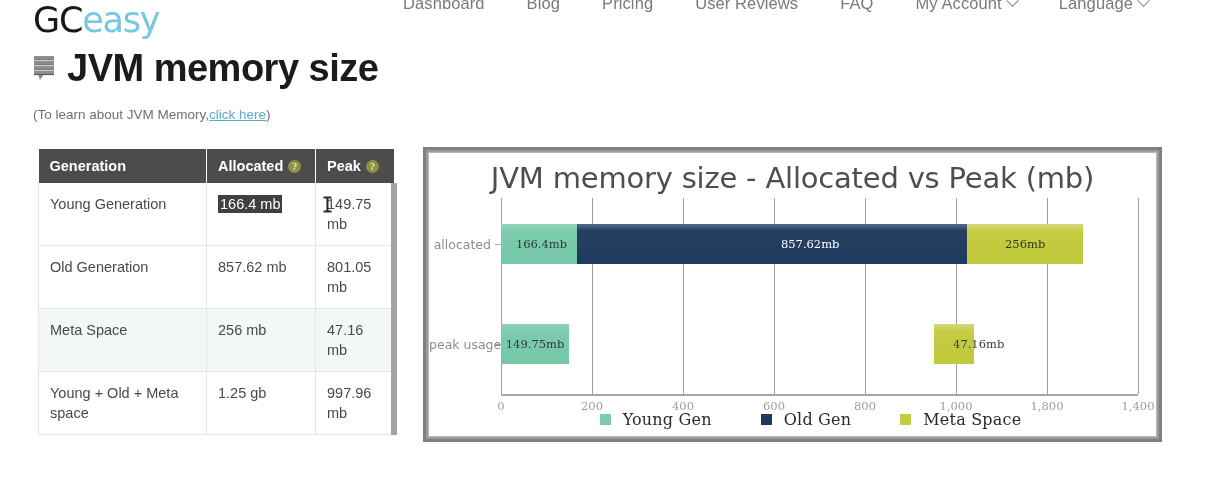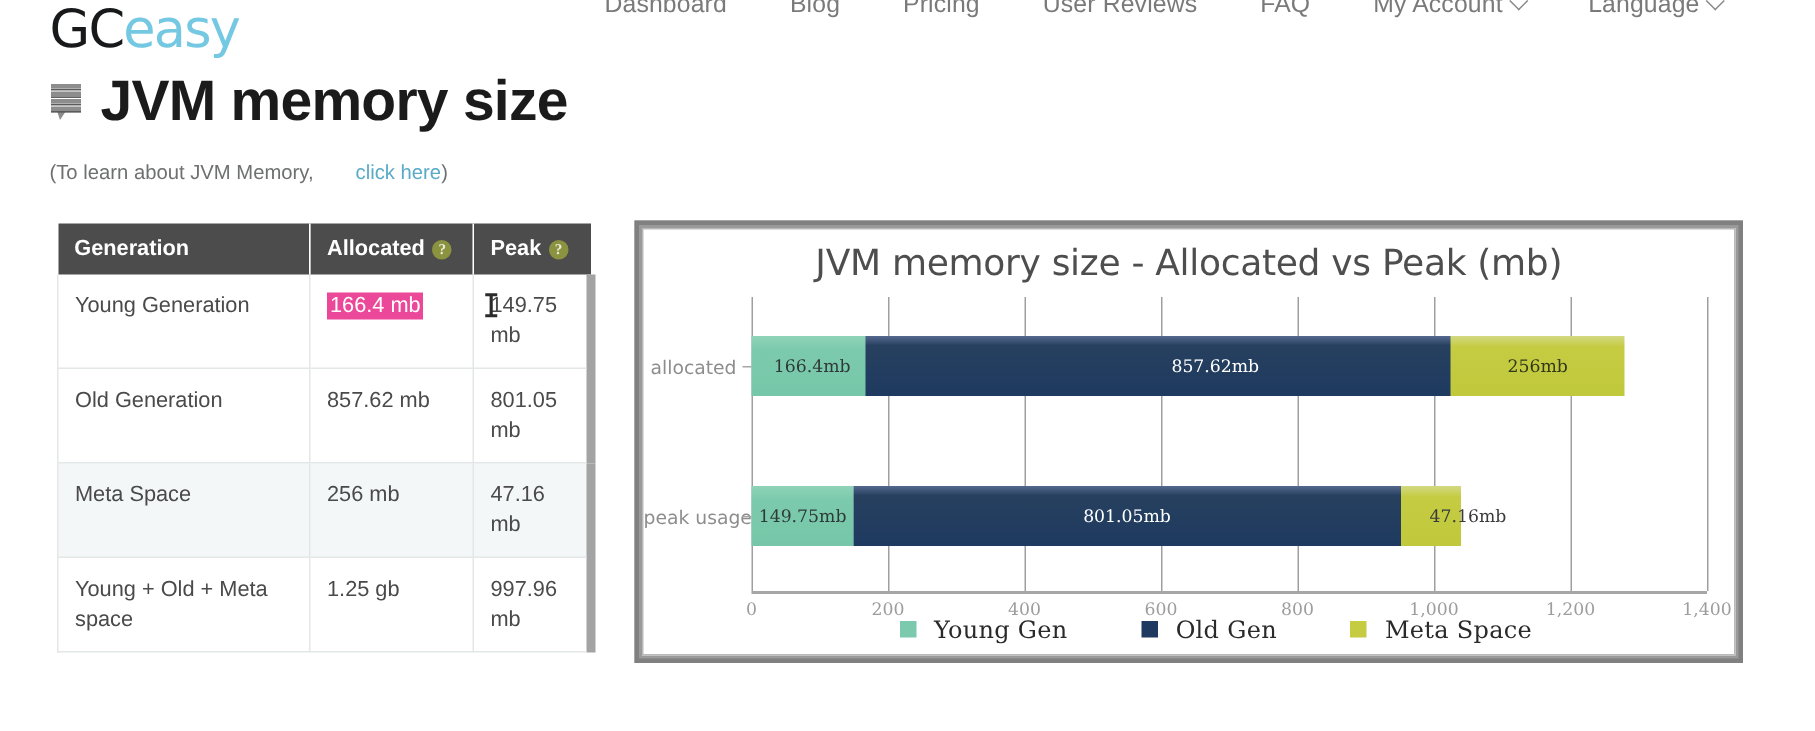--- a/index.html
+++ b/index.html
@@ -86,22 +86,22 @@
   
   #subtitle {
     position: absolute;
     left: 33px; top: 107px;
     font-size: 13.5px;
     color: #6f7070;
     white-space: nowrap;
   }
   #subtitle a {
     color: #5aaac8;
+    text-decoration: underline;
     cursor: pointer;
-    margin-left: 28px;
   }
 
   
   #mem-table {
     position: absolute;
     left: 38px; top: 149px;
     width: 355px;
     border-collapse: collapse;
     font-size: 14px;
     table-layout: fixed;
@@ -142,21 +142,21 @@
     vertical-align: top;
     line-height: 20px;
   }
   #mem-table td:last-child { border-right: 6px solid #a3a3a3; }
   #mem-table tbody tr.alt td { background: #f3f7f7; }
   #mem-table tbody tr td:first-child { border-left: 1px solid #e3e7e7; }
   .col-gen  { width: 168px; }
   .col-allo { width: 109px; }
   .col-peak { width: 78px; }
   .sel-text {
-    background: #ec4899;
+    background: #404040;
     color: #ffffff;
     padding: 1px 2px;
   }
   .ibeam {
     display: inline-block;
     position: relative;
     width: 0; height: 0;
     vertical-align: baseline;
   }
   .ibeam svg { position: absolute; left: -5px; top: -13px; }
@@ -175,21 +175,21 @@
     width: 100%; height: 100%;
     background: #ffffff;
     border: 1px solid #b9b9b9;
     overflow: hidden;
   }
   #chart-title {
     position: absolute;
     left: 0; top: 8px;
     width: 100%;
     text-align: center;
-    font-size: 24px;
+    font-size: 29px;
     color: #4e4e4e;
     font-family: "DejaVu Sans", sans-serif;
     font-weight: 400;
     letter-spacing: -.2px;
   }
 
   
   #plot {
     position: absolute;
     left: 72px; top: 45px;
@@ -412,37 +412,34 @@
               <span>857.62mb</span>
             </div>
             <div class="seg seg-meta" style="left: 465.929px; width: 116.48px; text-align: center;">
               <span>256mb</span>
             </div>
           </div>
           <div class="bar-row" style="top: 126px; left: 0px; width: 637px;">
             <div class="seg seg-young" style="left: 0px; width: 68.1363px;">
               <span>149.75mb</span>
             </div>
-            <div class="seg seg-old" style="left: 68.1363px; width: 364.478px;">
-              <span>801.05mb</span>
-            </div>
             <div class="seg seg-meta" style="left: 432.614px; width: 21.4578px; padding-left: 40px;">
               <span class="lbl-outside" style="left: 19.4578px;">47.16mb</span>
             </div>
           </div>
         </div>
       <div id="axis-line"></div>
       <div id="axis-labels">
           <div class="tick-label" style="left: 72px;">0</div>
           <div class="tick-label" style="left: 163px;">200</div>
           <div class="tick-label" style="left: 254px;">400</div>
           <div class="tick-label" style="left: 345px;">600</div>
           <div class="tick-label" style="left: 436px;">800</div>
           <div class="tick-label" style="left: 527px;">1,000</div>
-          <div class="tick-label" style="left: 618px;">1,200</div>
+          <div class="tick-label" style="left: 618px;">1,800</div>
           <div class="tick-label" style="left: 709px;">1,400</div>
         </div>
       <div id="cat-labels">
           <div class="ycat-label" style="top: 84px; left: 0px; width: 62px;">allocated</div>
           <div class="ytick" style="top: 91px; left: 66px;"></div>
           <div class="ycat-label" style="top: 184px; left: 0px; width: 62px;">peak usage</div>
           <div class="ytick" style="top: 191px; left: 66px;"></div>
         </div>
 
       <div id="legend">

